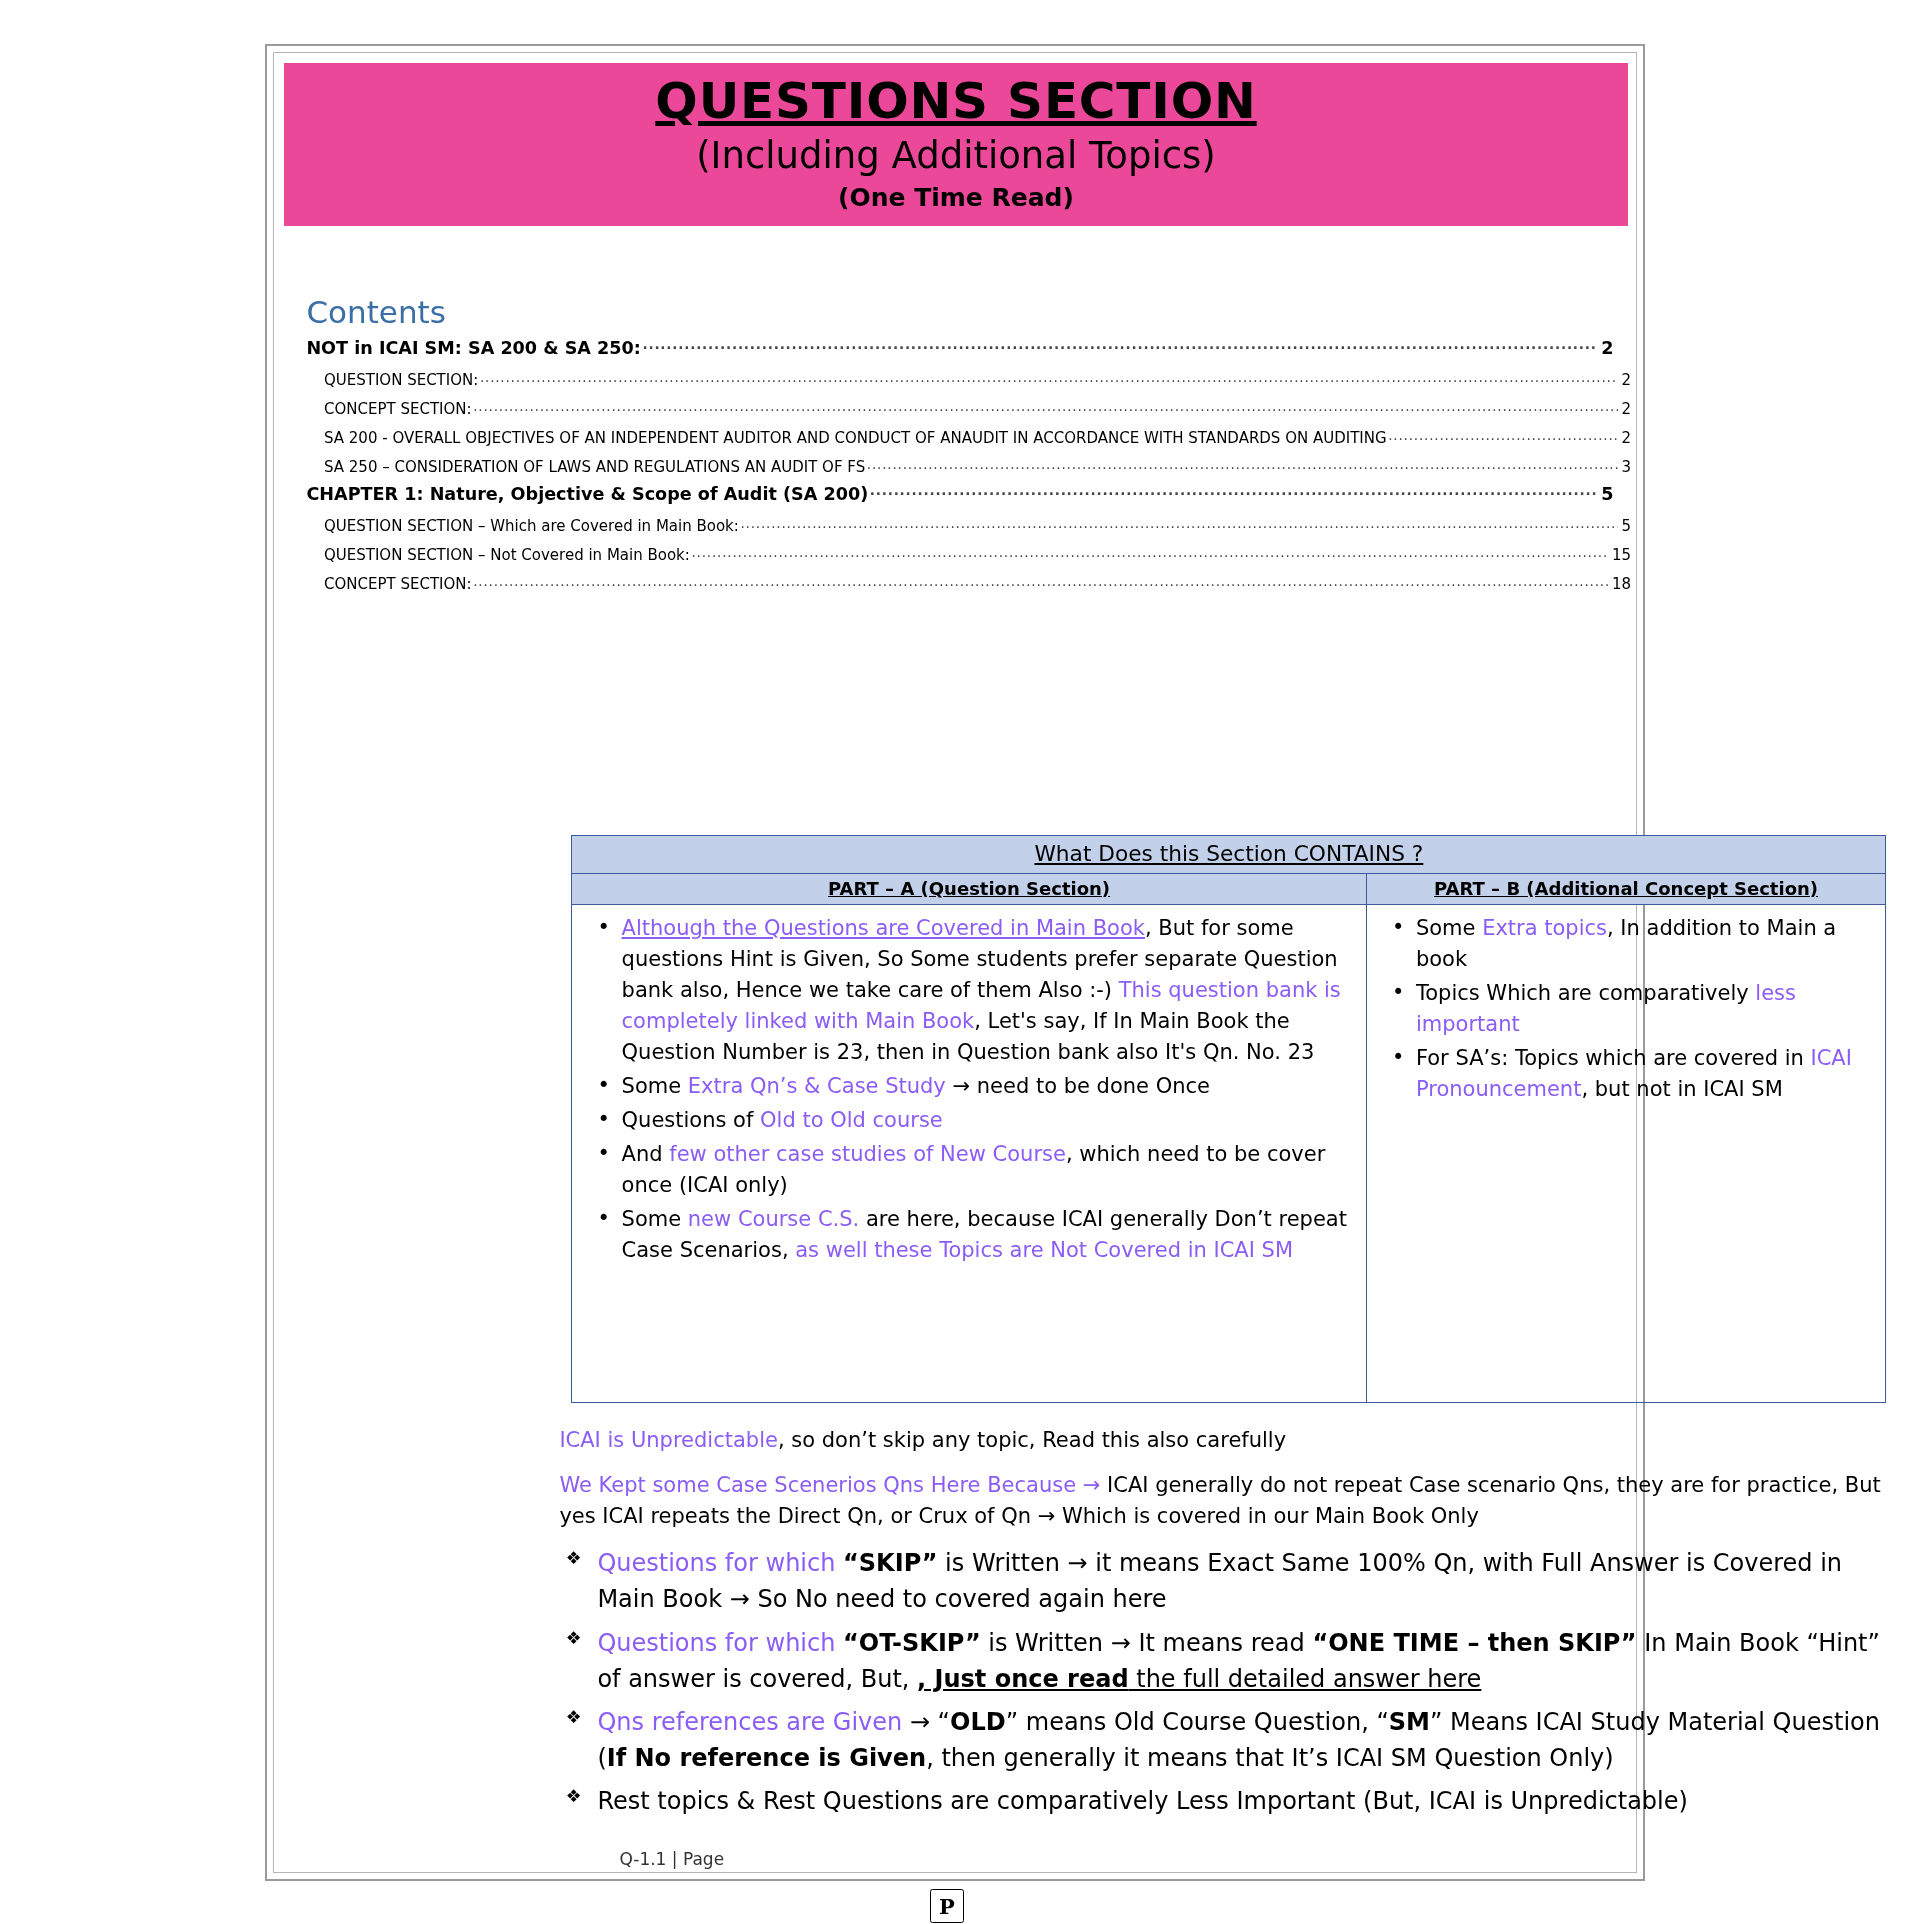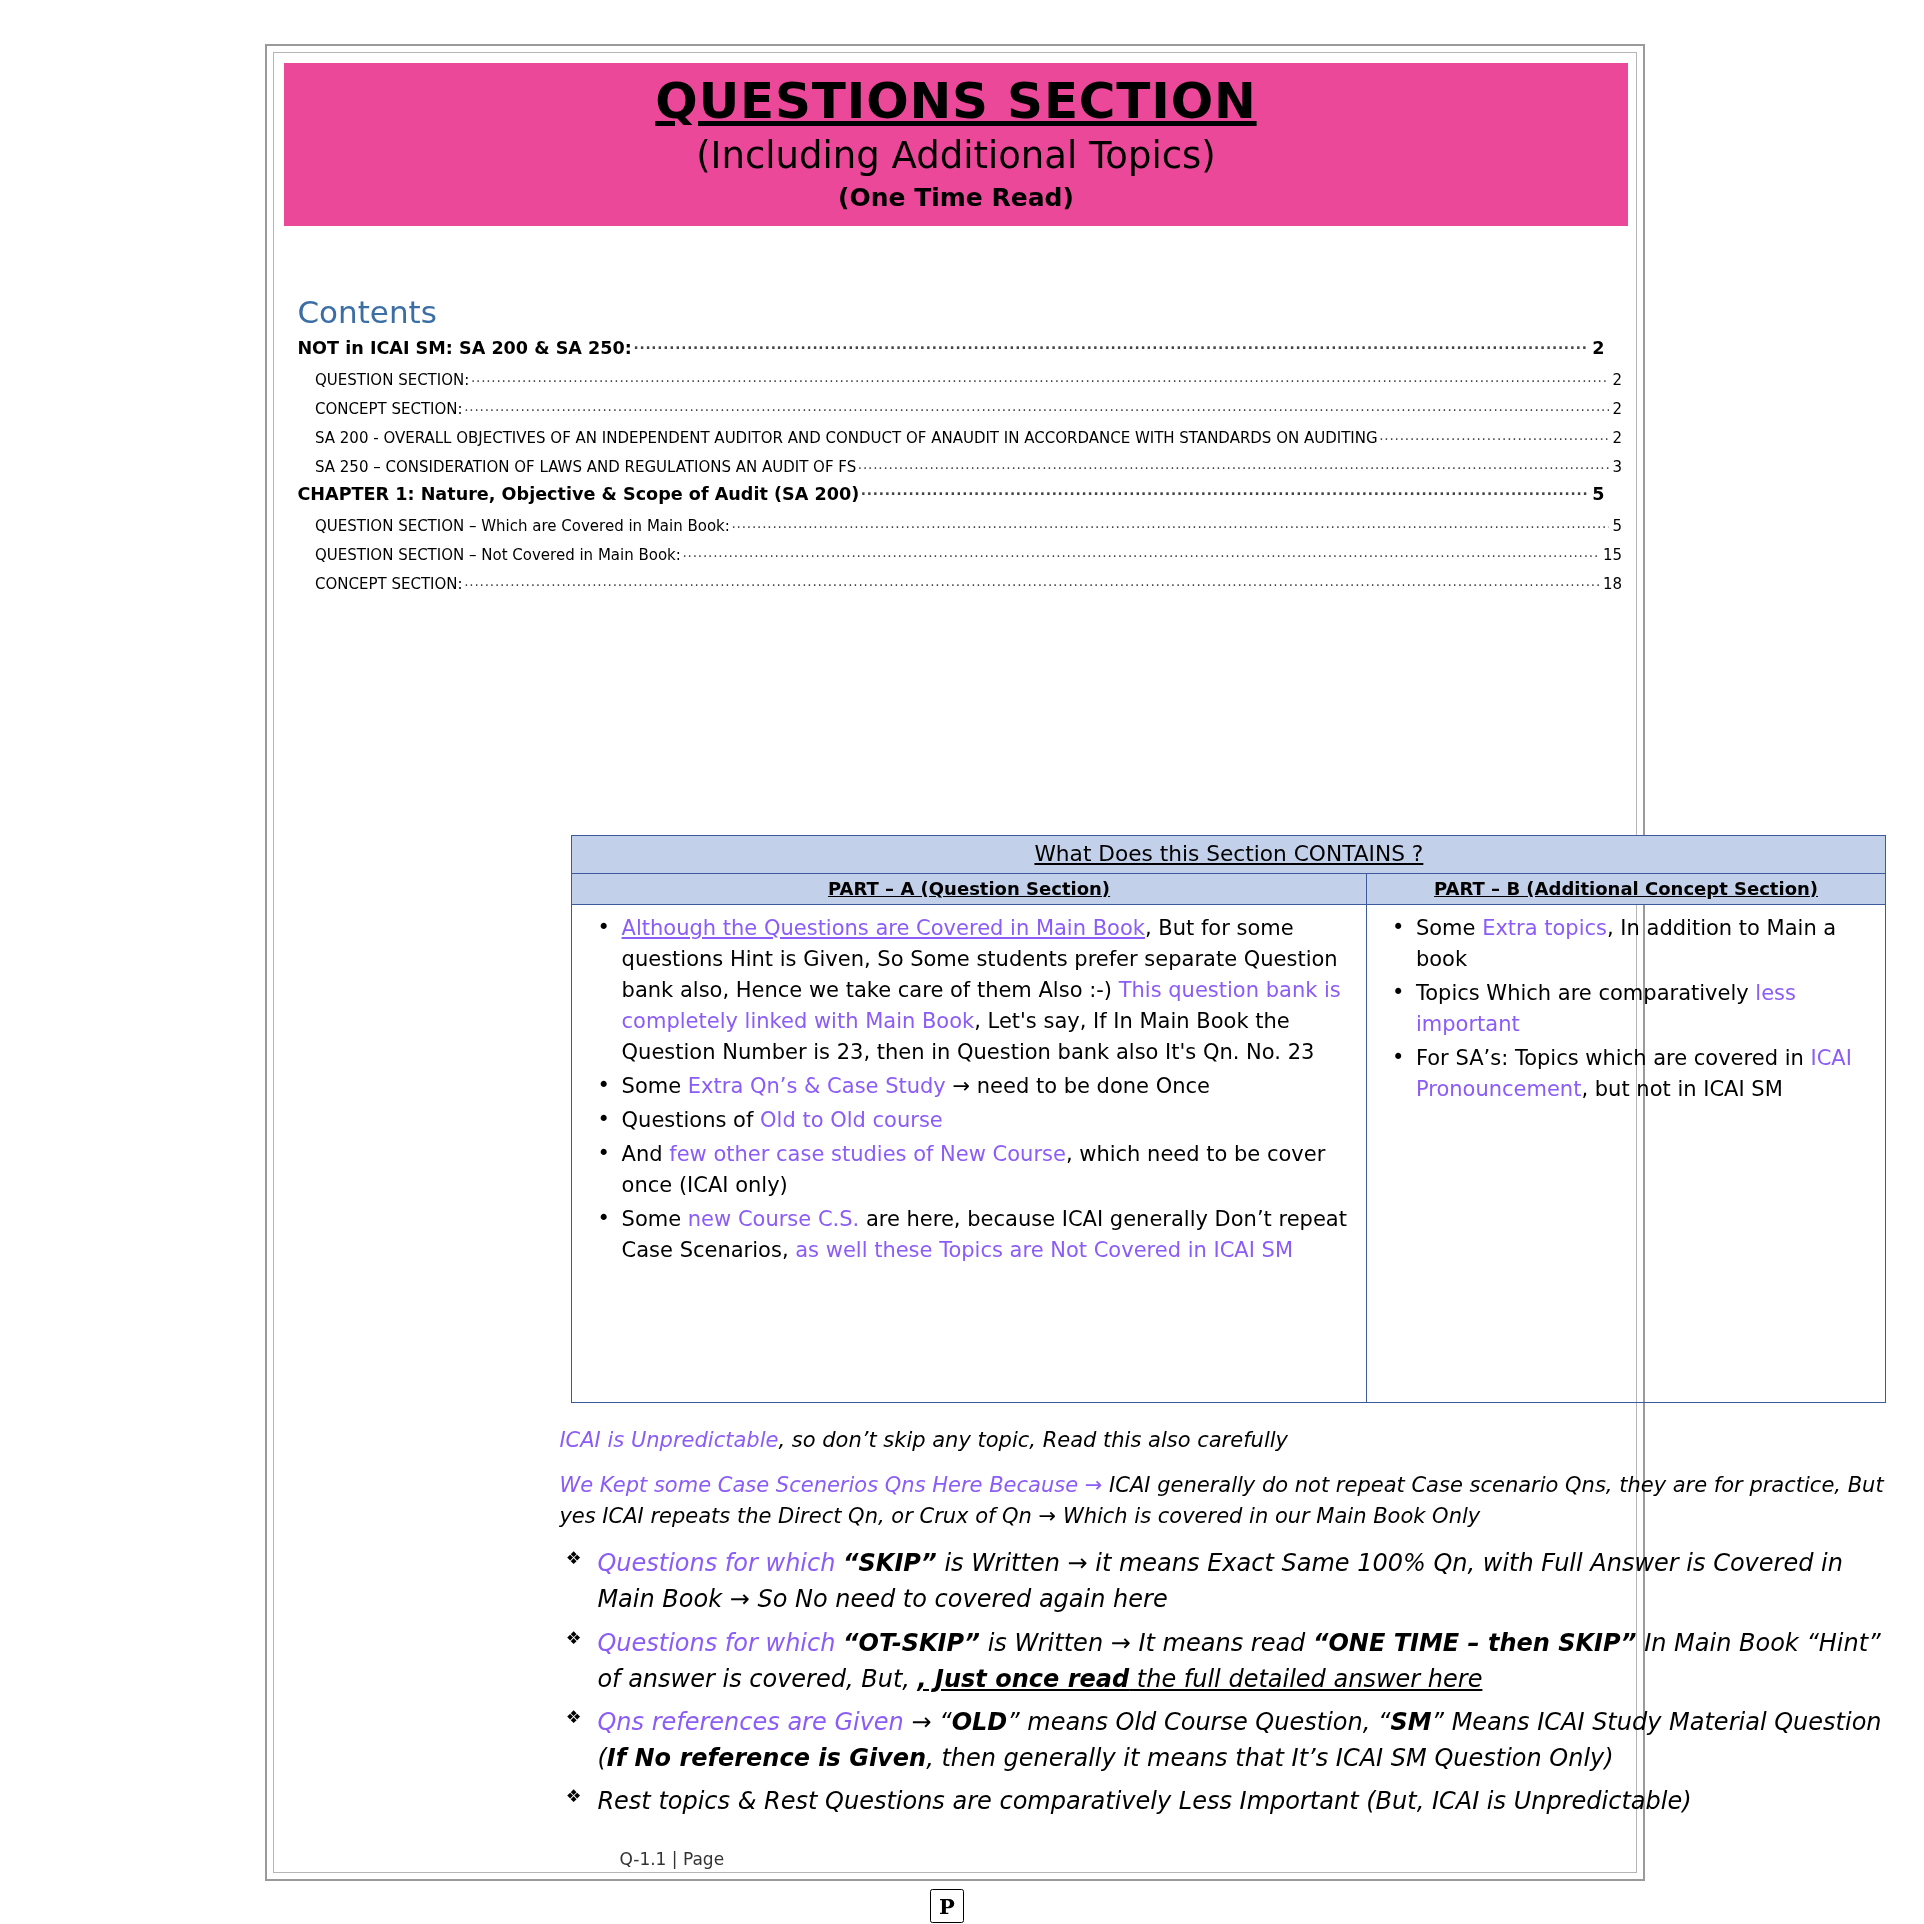--- a/index.html
+++ b/index.html
@@ -61,21 +61,21 @@
   .banner-sub2 {
     font-size: 25px;
     font-weight: bold;
     color: #000000;
     margin-top: 4px;
     line-height: 1.2;
   }
   
   .contents-wrap {
     position: absolute;
-    left: 23px;
+    left: 32px;
     top: 241px;
     width: 1323px;
   }
   .contents-heading {
     font-size: 31px;
     color: #3b6ea5;
     font-family: "DejaVu Sans", sans-serif;
     margin-bottom: 4.8px;
   }
   .toc-row {
@@ -176,21 +176,20 @@
   .u { text-decoration: underline; }
   
   .notes {
     position: absolute;
     left: 285px;
     top: 1372px;
     width: 1335px;
     font-size: 21px;
     line-height: 1.45;
     color: #000;
-    font-style: italic;
   }
   .note-p { margin-bottom: 14.4px; }
   .bullets {
     margin-top: 14.4px;
   }
   .dbullet {
     position: relative;
     padding-left: 38px;
     margin-bottom: 7.2px;
     font-size: 24px;

